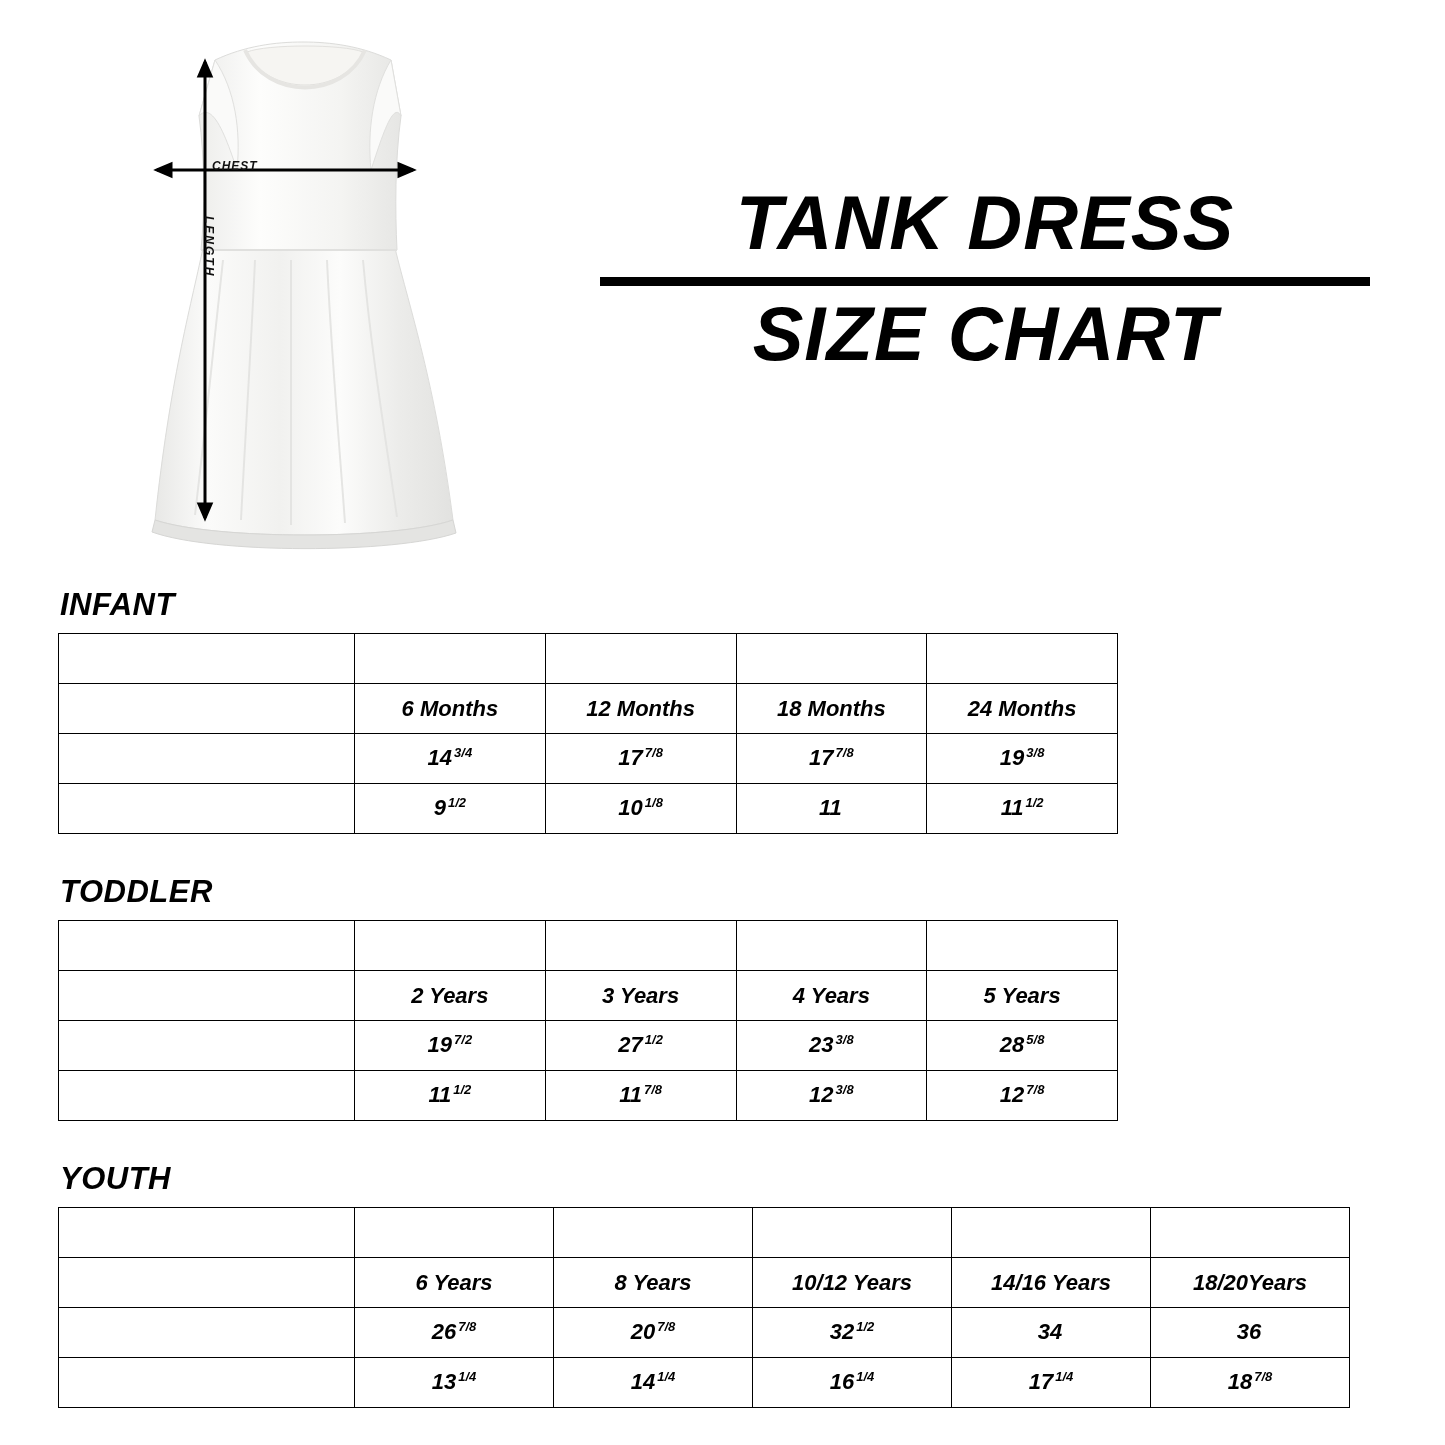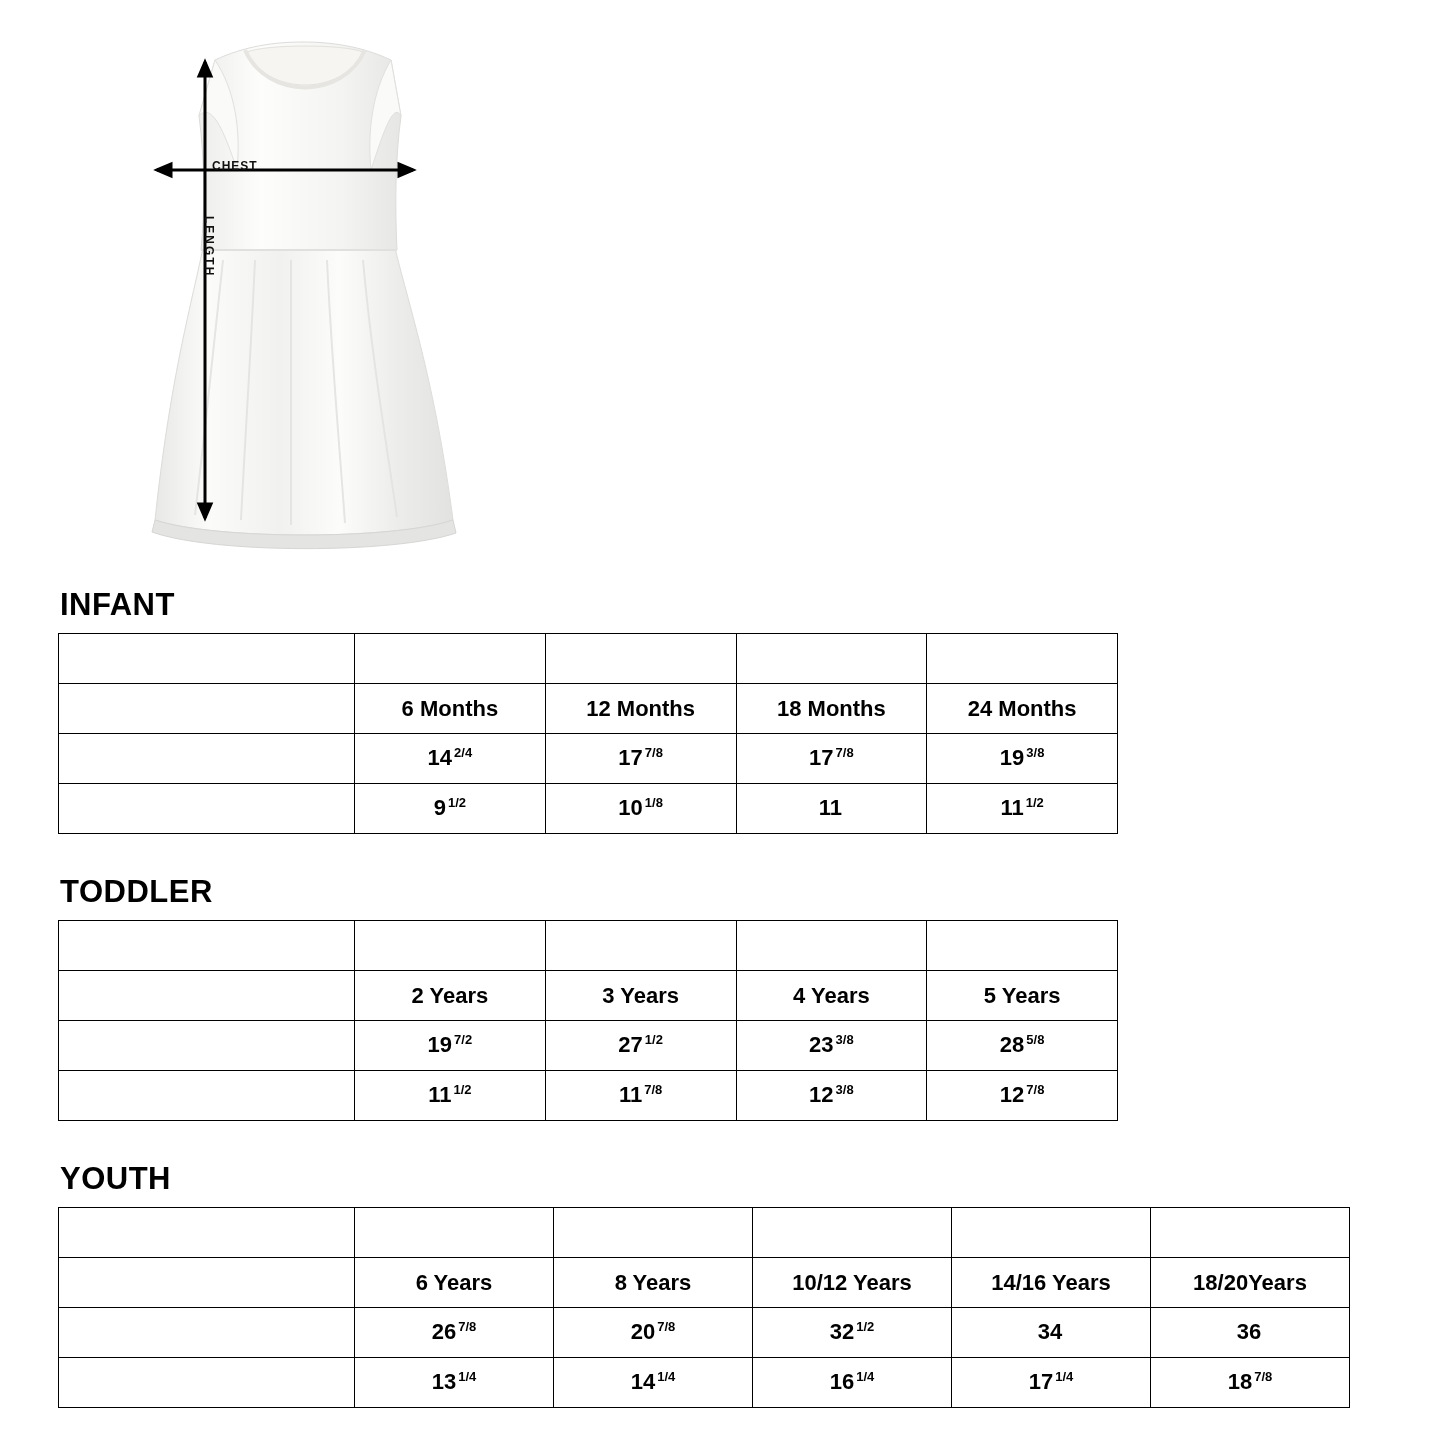--- a/index.html
+++ b/index.html
@@ -3,21 +3,21 @@
 <meta charset="utf-8">
 <style>
   * { box-sizing: border-box; }
   html, body {
     margin: 0; padding: 0;
     width: 1445px; height: 1445px;
     background: #ffffff;
     font-family: "Liberation Sans", sans-serif;
     color: #000000;
   }
-  .page { position: relative; width: 1397px; height: 1445px; overflow: hidden; }
+  .page { position: relative; width: 1397px; height: 1445px; overflow: hidden; font-style: italic; }
 
   
   .top { position: relative; height: 575px; }
 
   
   .dress-wrap {
     position: absolute;
     left: 95px; top: 20px;
     width: 420px; height: 530px;
   }
@@ -170,20 +170,25 @@
 
           <line x1="110" y1="42" x2="110" y2="498"></line>
           <polygon points="110,42 104,56 116,56"></polygon>
           <polygon points="110,498 104,484 116,484"></polygon>
         </g>
       </svg>
       <div class="meas-label meas-chest">CHEST</div>
       <div class="meas-label meas-length">LENGTH</div>
     </div>
 
+    <div class="title-block">
+      <div class="title-main">TANK DRESS</div>
+      <div class="title-rule"></div>
+      <div class="title-sub">SIZE CHART</div>
+    </div>
   </div>
 
   <div class="section">
     <div class="section-title">INFANT</div>
     <table class="size-table">
       <colgroup>
           <col style="width:296px">
           <col>
           <col>
           <col>
@@ -199,21 +204,21 @@
         </tr>
         <tr>
           <td class="rowhead-blue">AGE</td>
           <td class="val">6 Months</td>
           <td class="val">12 Months</td>
           <td class="val">18 Months</td>
           <td class="val">24 Months</td>
         </tr>
         <tr>
           <td class="rowhead-black">LENGTH</td>
-          <td class="val"><span>14</span><sup class="frac">2/4</sup></td>
+          <td class="val"><span>14</span><sup class="frac">3/4</sup></td>
           <td class="val"><span>17</span><sup class="frac">7/8</sup></td>
           <td class="val"><span>17</span><sup class="frac">7/8</sup></td>
           <td class="val"><span>19</span><sup class="frac">3/8</sup></td>
         </tr>
         <tr>
           <td class="rowhead-black">INSEAM</td>
           <td class="val"><span>9</span><sup class="frac">1/2</sup></td>
           <td class="val"><span>10</span><sup class="frac">1/8</sup></td>
           <td class="val"><span>11</span><sup class="frac"></sup></td>
           <td class="val"><span>11</span><sup class="frac">1/2</sup></td>

